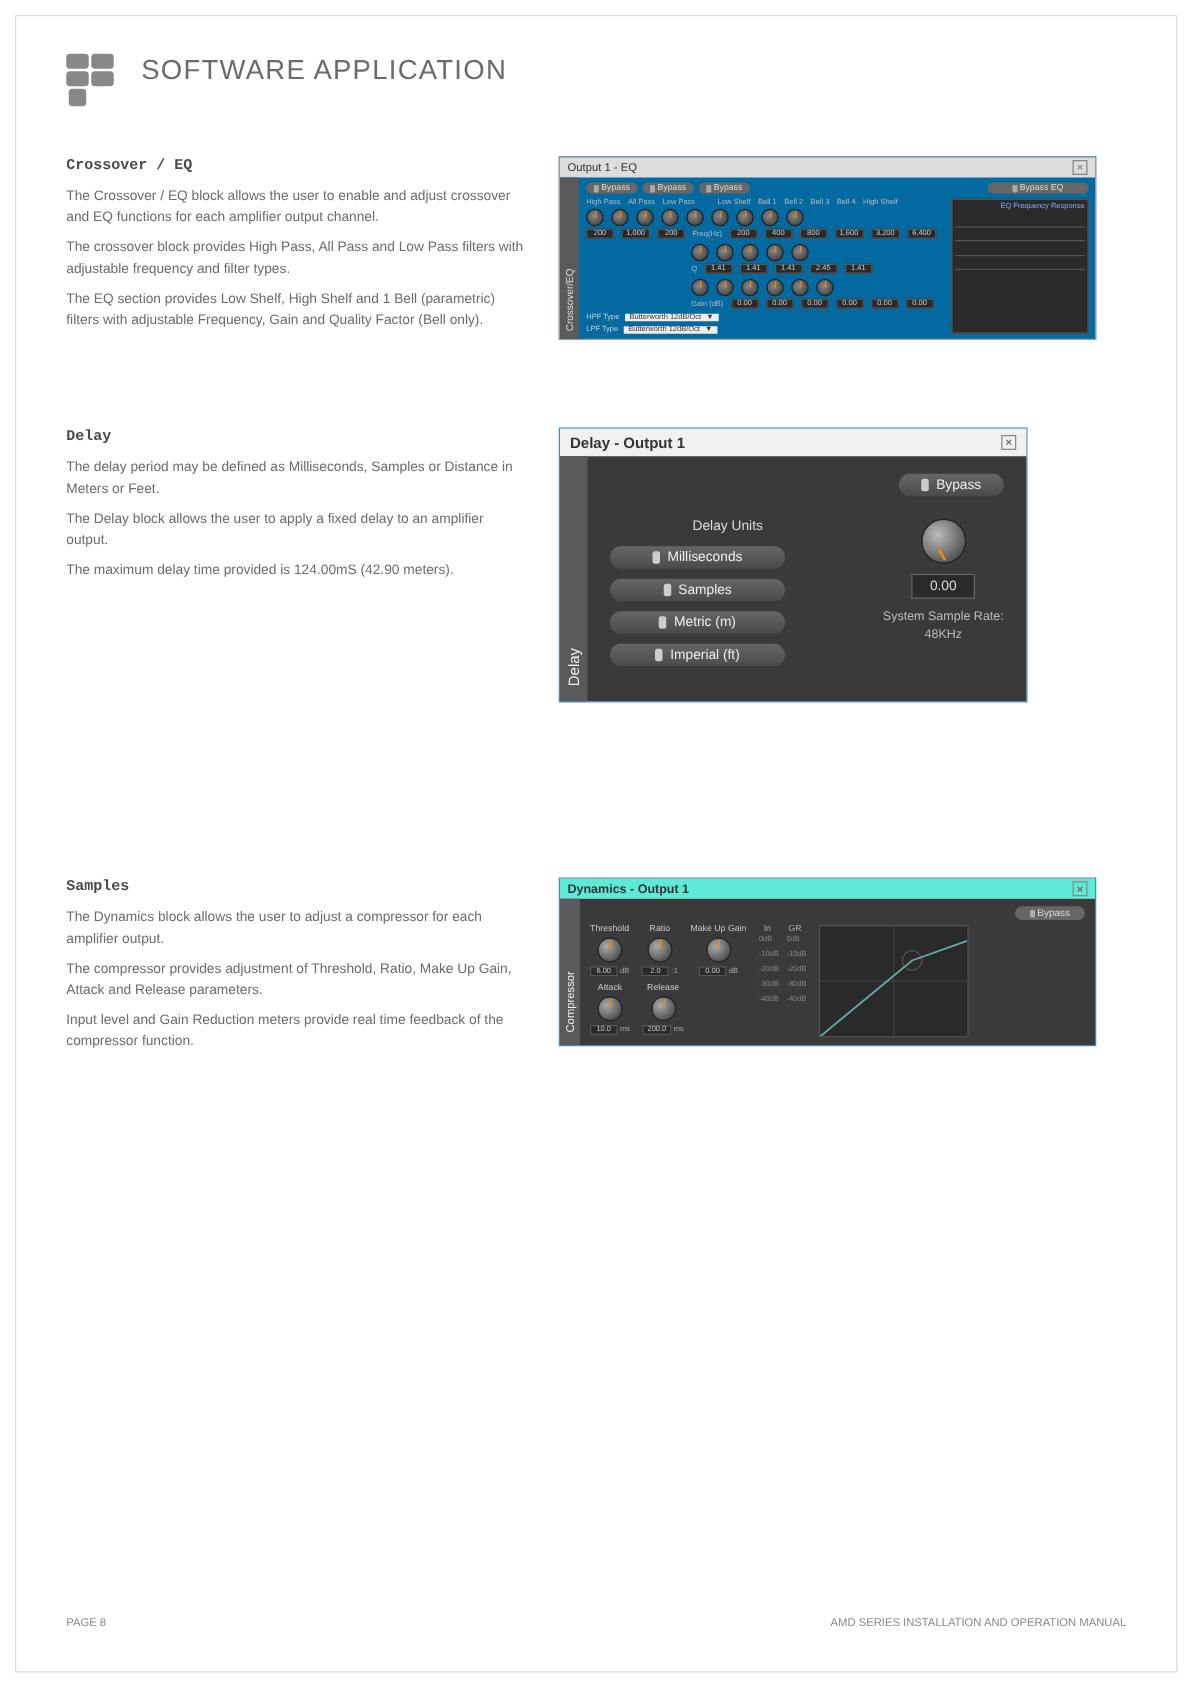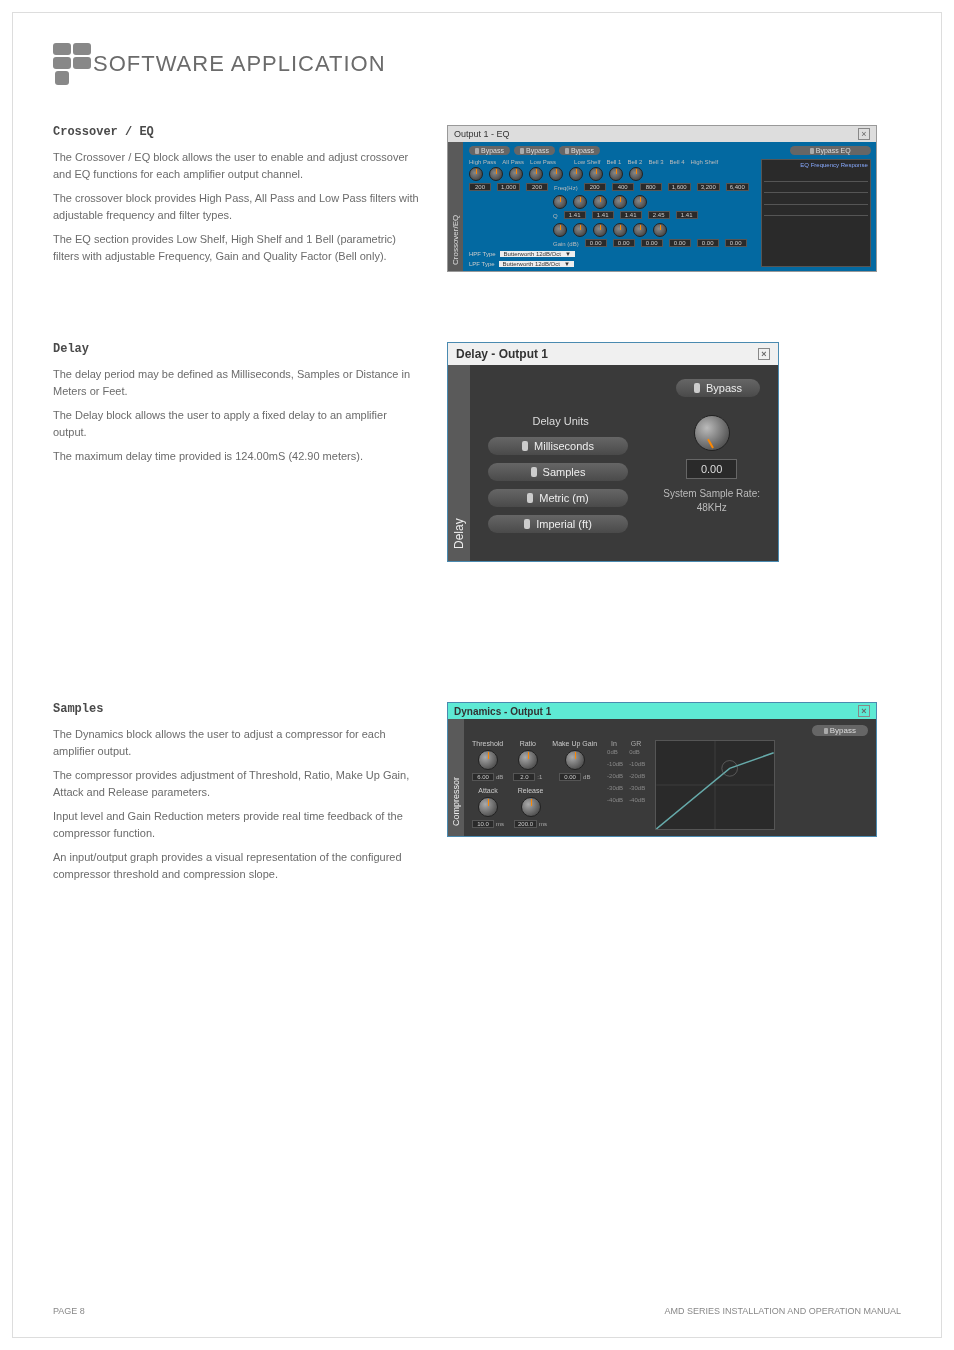--- a/index.html
+++ b/index.html
@@ -1,28 +1,28 @@
 <!DOCTYPE html>
 <html><head>
 <meta charset="utf-8">
 <style>
   * { box-sizing: border-box; margin: 0; padding: 0; }
   body { font-family: Arial, Helvetica, sans-serif; background: #fff; color: #333; width: 954px; height: 1350px; position: relative; }
   .page { border: 1px solid #ddd; margin: 12px; padding: 30px 40px 20px 40px; height: 1326px; position: relative; }
-  .header { display: flex; align-items: center; margin-bottom: 40px; }
+  .header { display: flex; gap: 20px; margin-bottom: 40px; }
   .logo { display: flex; flex-wrap: wrap; width: 40px; gap: 2px; }
   .logo-box { width: 18px; height: 12px; background: #888; border-radius: 3px; }
   .logo-single { width: 14px; height: 14px; background: #888; border-radius: 3px; margin-top: 2px; margin-left: 2px; }
   .page-title { font-size: 22px; letter-spacing: 1px; color: #6b6b6b; font-weight: 300; }
   .section { display: flex; gap: 24px; margin-bottom: 70px; }
   .text-col { flex: 0 0 370px; }
   .img-col { flex: 1; }
   .sec-heading { font-weight: bold; color: #4a4a4a; font-size: 12px; margin-bottom: 10px; font-family: Liberation Mono, monospace; }
   .body-text { font-size: 11px; color: #6b6b6b; line-height: 1.5; margin-bottom: 8px; }
-  .footer { position: absolute; bottom: 21px; left: 40px; right: 40px; display: flex; justify-content: space-between; font-size: 9px; color: #888; }
+  .footer { position: absolute; bottom: 34px; left: 40px; right: 40px; display: flex; justify-content: space-between; font-size: 9px; color: #888; }
   
   .panel { background: #0369a1; border: 1px solid #999; font-size: 8px; color: #ccc; }
   .panel-title { background: #ddd; color: #333; padding: 2px 6px; font-size: 9px; display: flex; justify-content: space-between; align-items: center; }
   .close-x { width: 12px; height: 12px; border: 1px solid #888; display: inline-flex; align-items: center; justify-content: center; color: #666; font-size: 9px; }
   .cx-body { display: flex; }
   .cx-tab { writing-mode: vertical-rl; transform: rotate(180deg); background: #5a5a5a; padding: 6px 3px; font-size: 8px; color: #ddd; }
   .cx-main { flex: 1; padding: 4px 6px; }
   .cx-toprow { display: flex; gap: 4px; align-items: center; margin-bottom: 4px; }
   .toggle { background: #666; border-radius: 6px; padding: 1px 6px; font-size: 7px; color: #ddd; display: inline-flex; align-items: center; gap: 2px; }
   .toggle .led { width: 4px; height: 6px; background: #aaa; border-radius: 1px; }
@@ -33,21 +33,21 @@
   .knob::after { content: ""; position: absolute; width: 1px; height: 5px; background: #ff8800; top: 1px; left: 50%; }
   .valbox { background: #2a2a2a; border: 1px solid #555; padding: 0 3px; font-size: 6px; color: #ccc; min-width: 22px; text-align: center; }
   .cx-right { width: 110px; background: #2a2a2a; border: 1px solid #555; padding: 2px; margin-left: 6px; }
   .cx-right-title { font-size: 6px; color: #8af; text-align: right; }
   .graph { width: 100%; height: 56px; background: linear-gradient(#2a2a2a,#2a2a2a); position: relative; margin-top: 2px; }
   .graph-line { position: absolute; height: 1px; background: #555; width: 100%; }
   .filter-row { display: flex; align-items: center; gap: 4px; margin-top: 4px; font-size: 6px; }
   .dropdown { background: #eee; color: #333; padding: 0 4px; font-size: 6px; display: flex; align-items: center; gap: 4px; }
   .dd-arrow { font-size: 6px; }
   
-  .delay-panel { width: 332px; border: 1px solid #4a8ab0; }
+  .delay-panel { width: 375px; border: 1px solid #4a8ab0; }
   .delay-title { background: #f0f0f0; padding: 4px 8px; font-size: 12px; font-weight: bold; color: #333; display: flex; justify-content: space-between; align-items: center; }
   .delay-body { display: flex; background: #3a3a3a; }
   .delay-tab { writing-mode: vertical-rl; transform: rotate(180deg); background: #5a5a5a; padding: 12px 4px; font-size: 12px; color: #eee; }
   .delay-main { flex: 1; padding: 14px 18px 20px 18px; }
   .delay-top { display: flex; justify-content: flex-end; margin-bottom: 18px; }
   .delay-btn { background: linear-gradient(#666,#4a4a4a); border-radius: 10px; padding: 3px 18px; font-size: 11px; color: #eee; display: inline-flex; align-items: center; gap: 6px; }
   .delay-btn .led { width: 6px; height: 10px; background: #ccc; border-radius: 2px; }
   .delay-cols { display: flex; gap: 30px; }
   .delay-left { flex: 1; }
   .delay-units-label { font-size: 11px; color: #ddd; text-align: center; margin-bottom: 10px; }
@@ -357,21 +357,20 @@
       </div>
     </div>
   </div>
 
   <div class="section">
     <div class="text-col">
       <div class="sec-heading">Samples</div>
       <p class="body-text">The Dynamics block allows the user to adjust a compressor for each amplifier output.</p>
       <p class="body-text">The compressor provides adjustment of Threshold, Ratio, Make Up Gain, Attack and Release parameters.</p>
       <p class="body-text">Input level and Gain Reduction meters provide real time feedback of the compressor function.</p>
-      <p class="body-text">An input/output graph provides a visual representation of the configured compressor threshold and compression slope.</p>
     </div>
     <div class="img-col">
       <div class="dyn-panel">
         <div class="dyn-title">
           <span>Dynamics - Output 1</span>
           <span class="close-x">×</span>
         </div>
         <div class="dyn-body">
           <div class="dyn-tab">Compressor</div>
           <div class="dyn-main">

